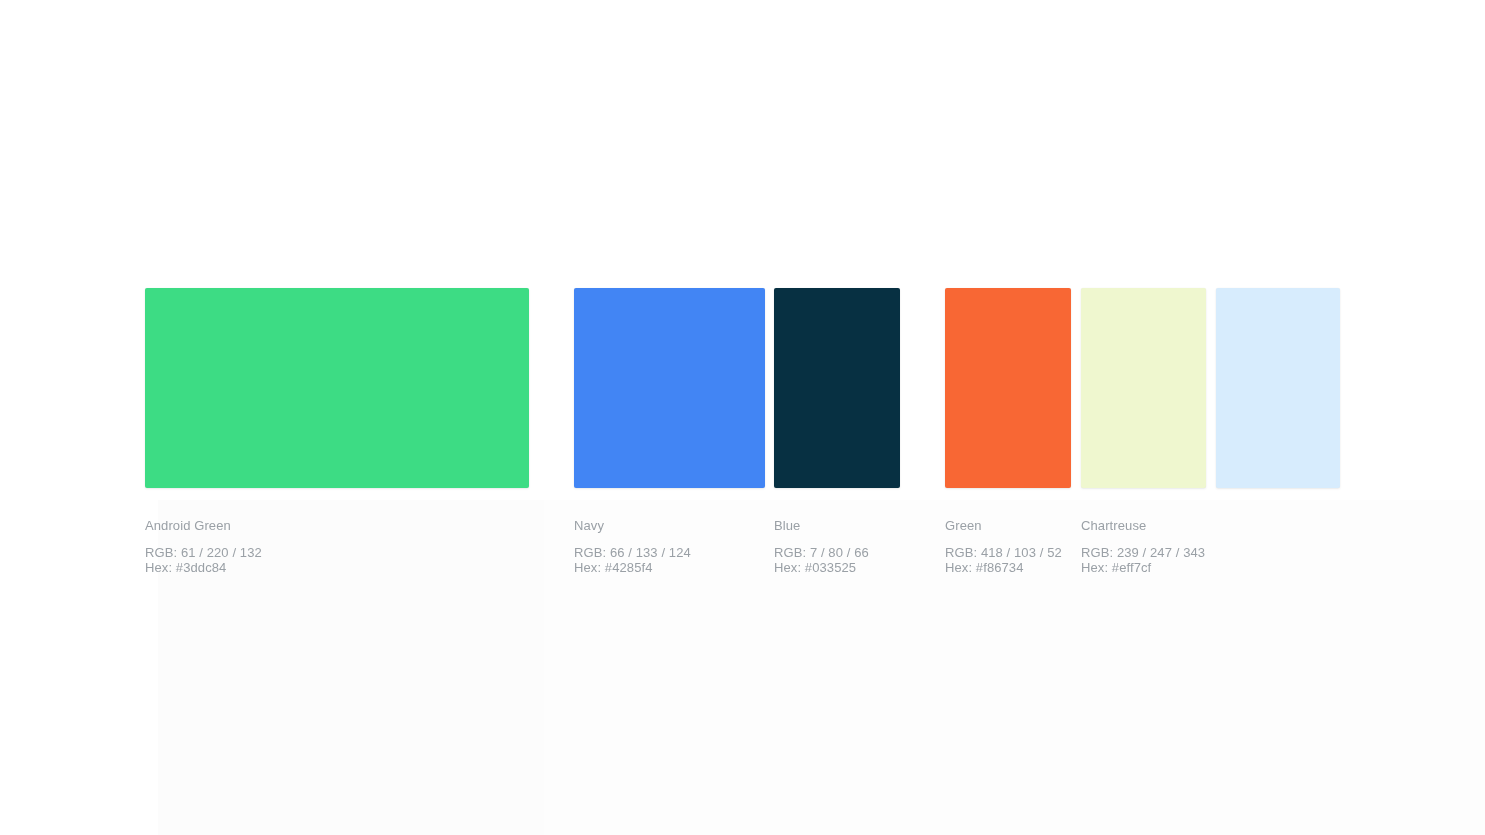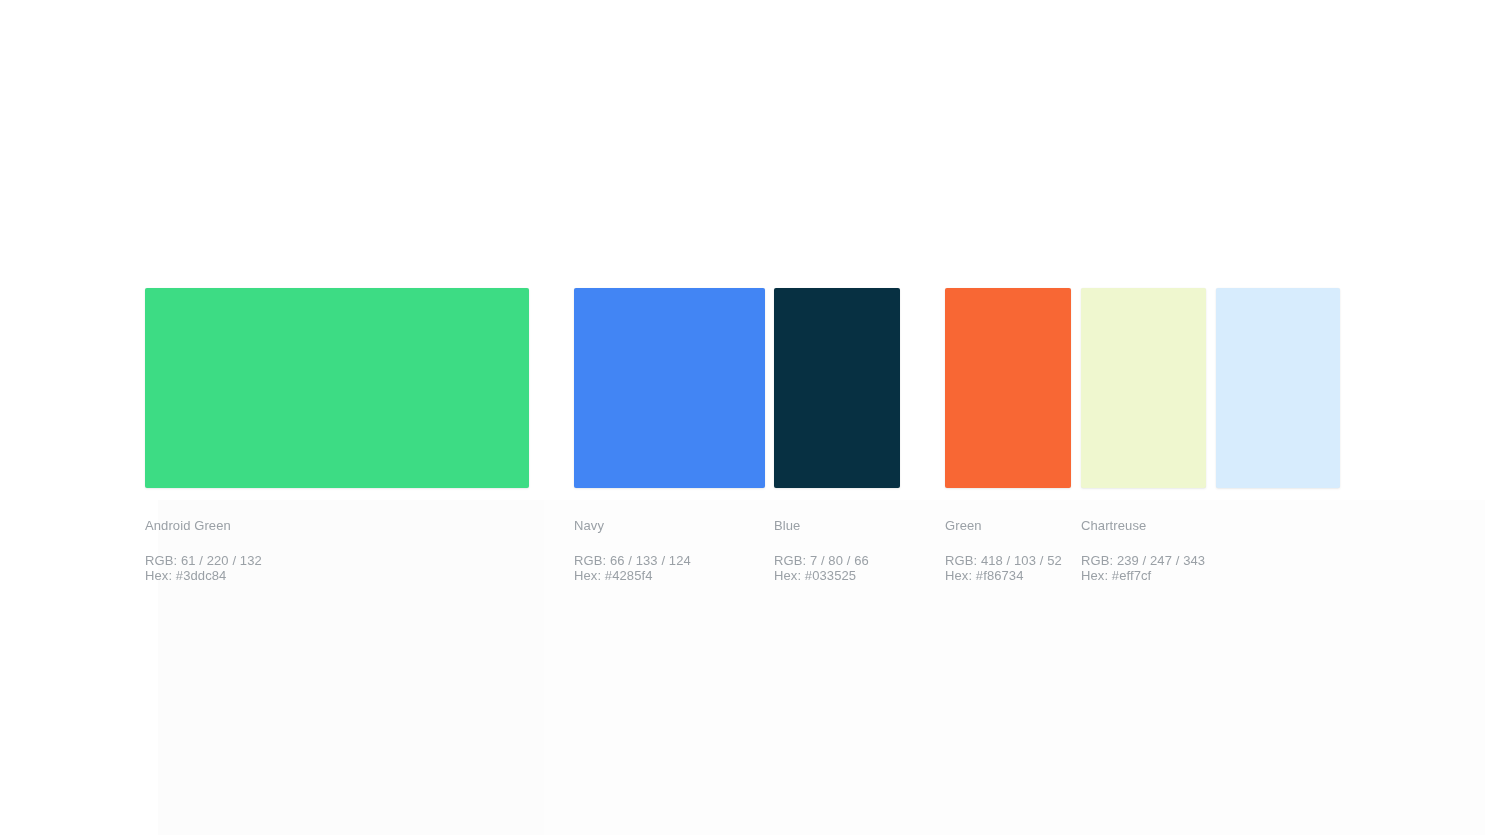--- a/index.html
+++ b/index.html
@@ -65,21 +65,21 @@
   }
 
   .swatch-name {
     font-size: 13px;
     line-height: 16px;
     color: #9aa0a6;
     letter-spacing: 0.1px;
   }
 
   .swatch-values {
-    margin-top: 20px;
+    margin-top: 12px;
     font-size: 13px;
     line-height: 14.5px;
     color: #9aa0a6;
     letter-spacing: 0.1px;
   }
   .swatch-values div { white-space: nowrap; }
 </style>
 </head>
 <body>
 

